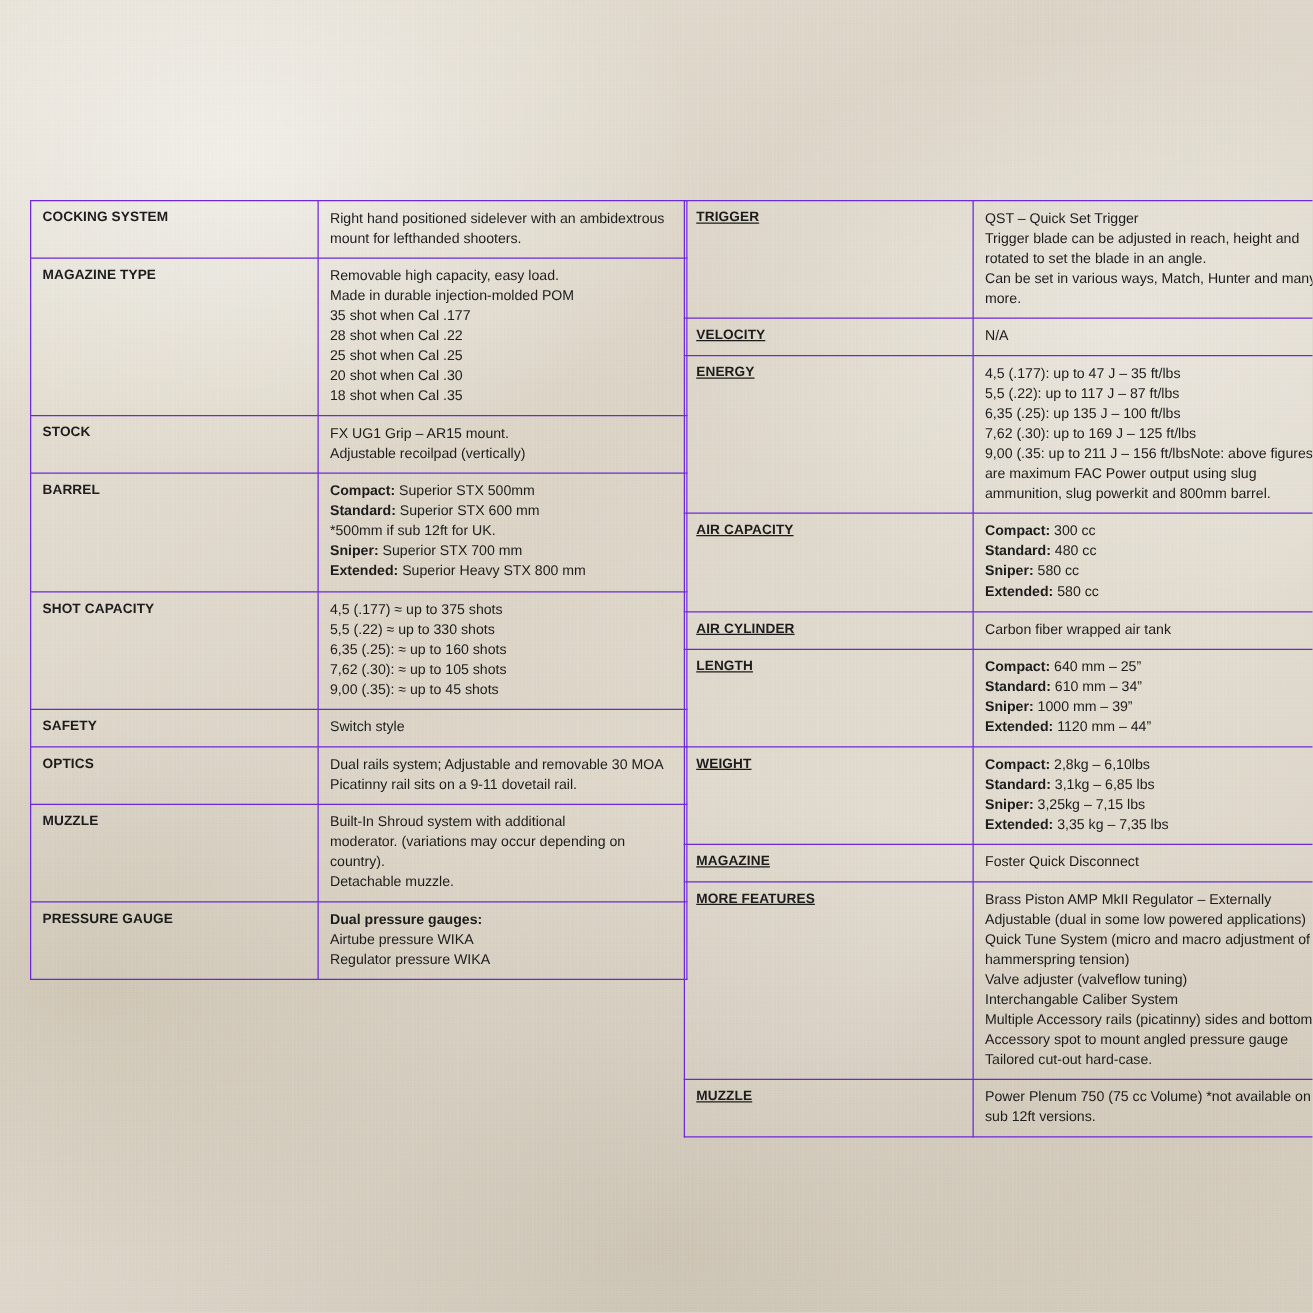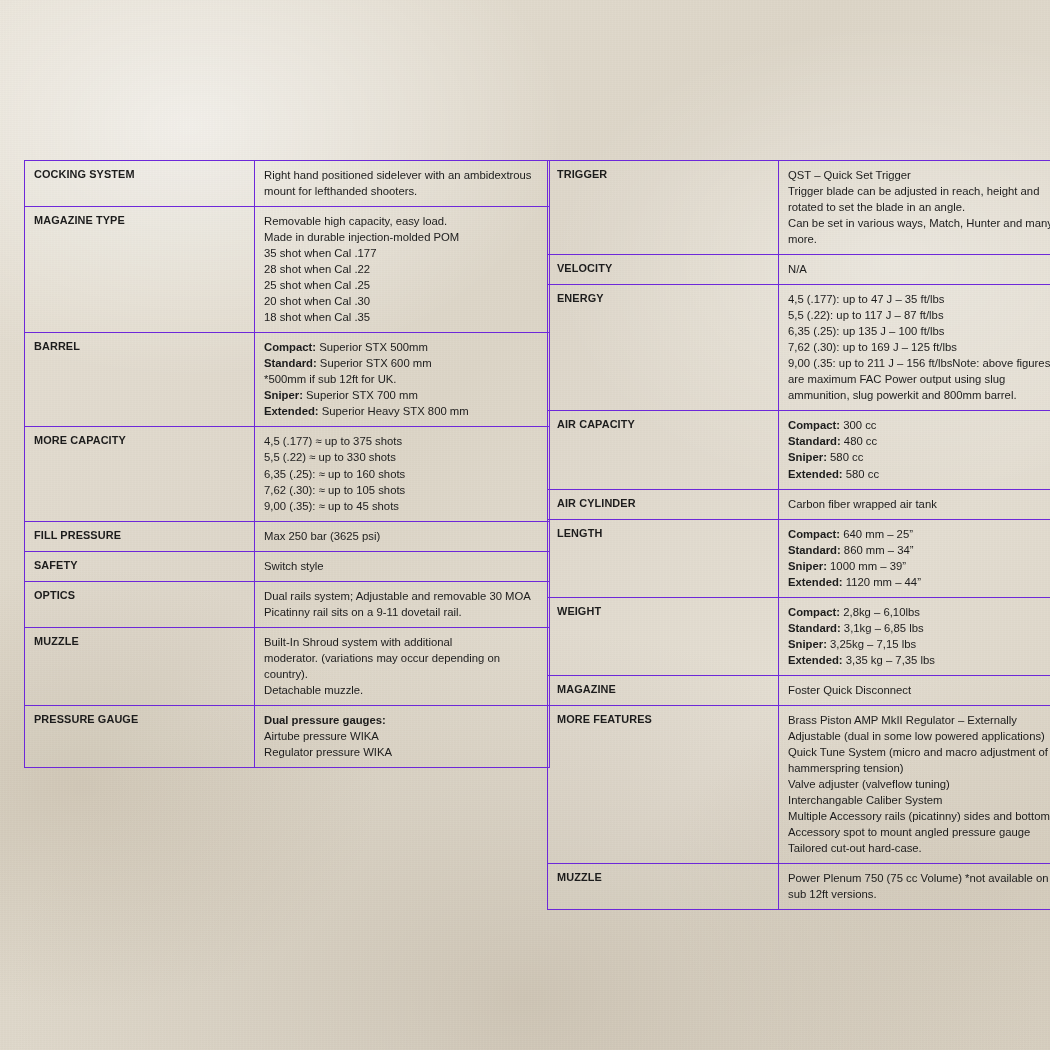--- a/index.html
+++ b/index.html
@@ -60,21 +60,21 @@
     line-height: 1.42;
   }
   .spec-table td.label {
     font-weight: bold;
     font-size: 10.9px;
     letter-spacing: 0.1px;
     background: rgba(255,255,255,0.04);
   }
   #table-left td.label  { width: 211px; }
   #table-left td.value  { width: 276px; }
-  #table-right td.label { width: 212px; }
+  #table-right td.label { width: 212px; text-decoration: underline; }
   #table-right td.value { width: 267px; }
 
   .line { display: block; }
   .line b { font-weight: bold; }
 </style>
 </head>
 <body>
 
 <div class="paper-bg"></div>
 <div class="grain"></div>
@@ -95,43 +95,44 @@
             <span class="line">Removable high capacity, easy load.</span>
             <span class="line">Made in durable injection-molded POM</span>
             <span class="line">35 shot when Cal .177</span>
             <span class="line">28 shot when Cal .22</span>
             <span class="line">25 shot when Cal .25</span>
             <span class="line">20 shot when Cal .30</span>
             <span class="line">18 shot when Cal .35</span>
           </td>
         </tr>
         <tr>
+          <td class="label">STOCK</td>
+          <td class="value">
+            <span class="line">FX UG1 Grip – AR15 mount.</span>
+            <span class="line">Adjustable recoilpad (vertically)</span>
+          </td>
+        </tr>
+        <tr>
           <td class="label">BARREL</td>
           <td class="value">
             <span class="line"><b>Compact:</b><span> Superior STX 500mm</span></span>
             <span class="line"><b>Standard:</b><span> Superior STX 600 mm</span></span>
             <span class="line">*500mm if sub 12ft for UK.</span>
             <span class="line"><b>Sniper:</b><span> Superior STX 700 mm</span></span>
             <span class="line"><b>Extended:</b><span> Superior Heavy STX 800 mm</span></span>
           </td>
         </tr>
         <tr>
-          <td class="label">MORE CAPACITY</td>
+          <td class="label">SHOT CAPACITY</td>
           <td class="value">
             <span class="line">4,5 (.177) ≈ up to 375 shots</span>
             <span class="line">5,5 (.22) ≈ up to 330 shots</span>
             <span class="line">6,35 (.25): ≈ up to 160 shots</span>
             <span class="line">7,62 (.30): ≈ up to 105 shots</span>
             <span class="line">9,00 (.35): ≈ up to 45 shots</span>
-          </td>
-        </tr>
-        <tr>
-          <td class="label">FILL PRESSURE</td>
-          <td class="value">
-            <span class="line">Max 250 bar (3625 psi)</span>
           </td>
         </tr>
         <tr>
           <td class="label">SAFETY</td>
           <td class="value">
             <span class="line">Switch style</span>
           </td>
         </tr>
         <tr>
           <td class="label">OPTICS</td>
@@ -202,21 +203,21 @@
         <tr>
           <td class="label">AIR CYLINDER</td>
           <td class="value">
             <span class="line">Carbon fiber wrapped air tank</span>
           </td>
         </tr>
         <tr>
           <td class="label">LENGTH</td>
           <td class="value">
             <span class="line"><b>Compact:</b><span> 640 mm – 25”</span></span>
-            <span class="line"><b>Standard:</b><span> 860 mm – 34”</span></span>
+            <span class="line"><b>Standard:</b><span> 610 mm – 34”</span></span>
             <span class="line"><b>Sniper:</b><span> 1000 mm – 39”</span></span>
             <span class="line"><b>Extended:</b><span> 1120 mm – 44”</span></span>
           </td>
         </tr>
         <tr>
           <td class="label">WEIGHT</td>
           <td class="value">
             <span class="line"><b>Compact:</b><span> 2,8kg – 6,10lbs</span></span>
             <span class="line"><b>Standard:</b><span> 3,1kg – 6,85 lbs</span></span>
             <span class="line"><b>Sniper:</b><span> 3,25kg – 7,15 lbs</span></span>

